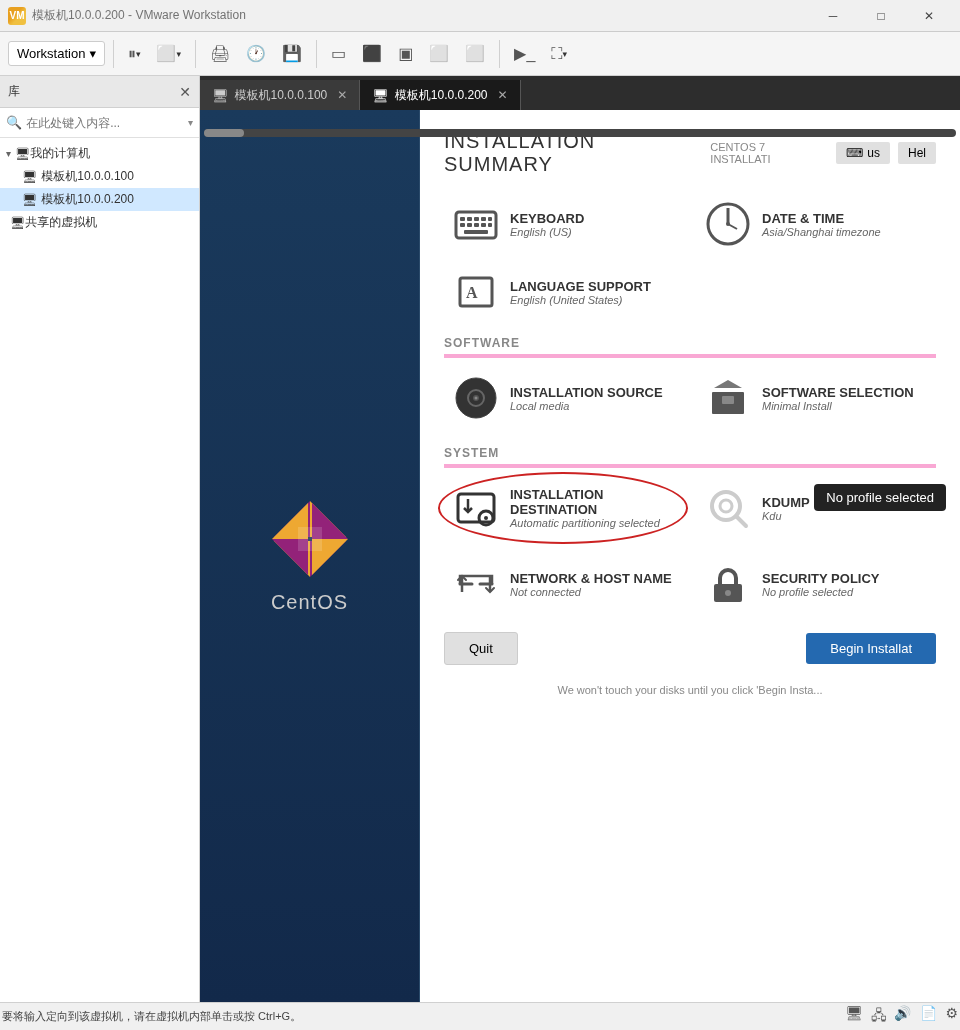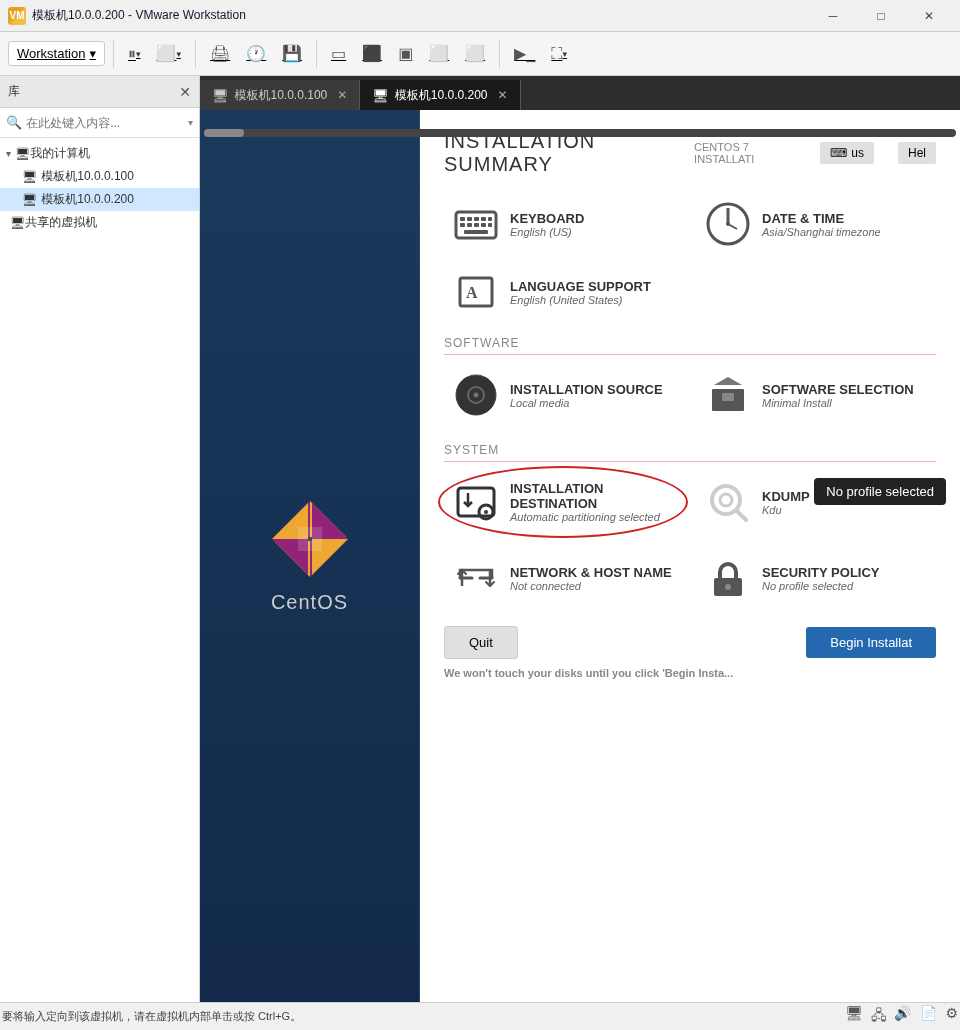--- a/index.html
+++ b/index.html
@@ -16,42 +16,41 @@
       user-select: none;
     }
     #titlebar .app-icon {
       width: 18px; height: 18px; margin-right: 6px;
       background: linear-gradient(135deg, #e8a020 40%, #f0c040 60%);
       border-radius: 3px;
       display: flex; align-items: center; justify-content: center;
       font-size: 10px; color: white; font-weight: bold;
     }
     #titlebar .title-text {
-      font-size: 12px; color: #0f172a; flex: 1;
+      font-size: 12px; color: #737373; flex: 1;
     }
     #titlebar .window-controls {
       display: flex; gap: 2px;
     }
     #titlebar .win-btn {
       width: 46px; height: 32px;
       border: none; background: transparent;
       cursor: pointer; font-size: 12px; color: #444;
       display: flex; align-items: center; justify-content: center;
     }
 
     
     #toolbar {
       height: 44px;
       background: #f5f5f5;
       border-bottom: 1px solid #d0d0d0;
       display: flex;
       align-items: center;
       padding: 0 8px;
       gap: 4px;
-      text-decoration: underline;
     }
     .toolbar-btn {
       height: 32px;
       border: none;
       background: transparent;
       cursor: pointer;
       display: flex; align-items: center; justify-content: center;
       padding: 0 6px;
       border-radius: 3px;
       color: #333; font-size: 12px;
@@ -193,36 +192,36 @@
     }
     .installer-header {
       display: flex; justify-content: space-between; align-items: center;
       margin-bottom: 16px;
     }
     .installer-title {
       font-size: 20px; font-weight: 300; color: #333; text-transform: uppercase;
       letter-spacing: 1px;
     }
     .installer-top-right {
-      display: flex; align-items: center; gap: 24px; justify-content: flex-end;
+      display: flex; align-items: center; gap: 8px; justify-content: flex-end;
     }
     .lang-btn {
       background: #e0e0e0; border: none; padding: 4px 10px;
       font-size: 12px; cursor: pointer; border-radius: 2px;
       display: flex; align-items: center; gap: 4px;
     }
     .help-btn {
       background: #e0e0e0; border: none; padding: 4px 10px;
       font-size: 12px; cursor: pointer; border-radius: 2px;
     }
 
     .section-label {
       font-size: 12px; color: #888; text-transform: uppercase;
       letter-spacing: 1px; margin: 12px 0 8px 0;
-      border-bottom: 1px solid #f9a8d4; padding-bottom: 4px;
+      border-bottom: 4px solid #f9a8d4; padding-bottom: 4px; font-weight: bold;
     }
     .installer-grid {
       display: grid;
       grid-template-columns: 1fr 1fr;
       gap: 12px;
       margin-bottom: 16px;
     }
     .installer-item {
       display: flex; align-items: center; gap: 10px;
       padding: 8px; cursor: pointer; border-radius: 4px;
@@ -272,21 +271,21 @@
     }
     .quit-btn {
       padding: 8px 24px; background: #e0e0e0; border: 1px solid #ccc;
       border-radius: 3px; cursor: pointer; font-size: 13px;
     }
     .begin-btn {
       padding: 8px 24px; background: #2469b0; color: #fff; border: none;
       border-radius: 3px; cursor: pointer; font-size: 13px;
     }
     .installer-note {
-      font-size: 11px; color: #888; text-align: left; margin-top: 8px; font-weight: bold;
+      font-size: 11px; color: #888; text-align: center; margin-top: 19px;
     }
 
     
     #statusbar {
       height: 28px;
       background: #f0f0f0;
       border-top: 1px solid #d0d0d0;
       display: flex;
       align-items: center;
       padding: 0 2px;

